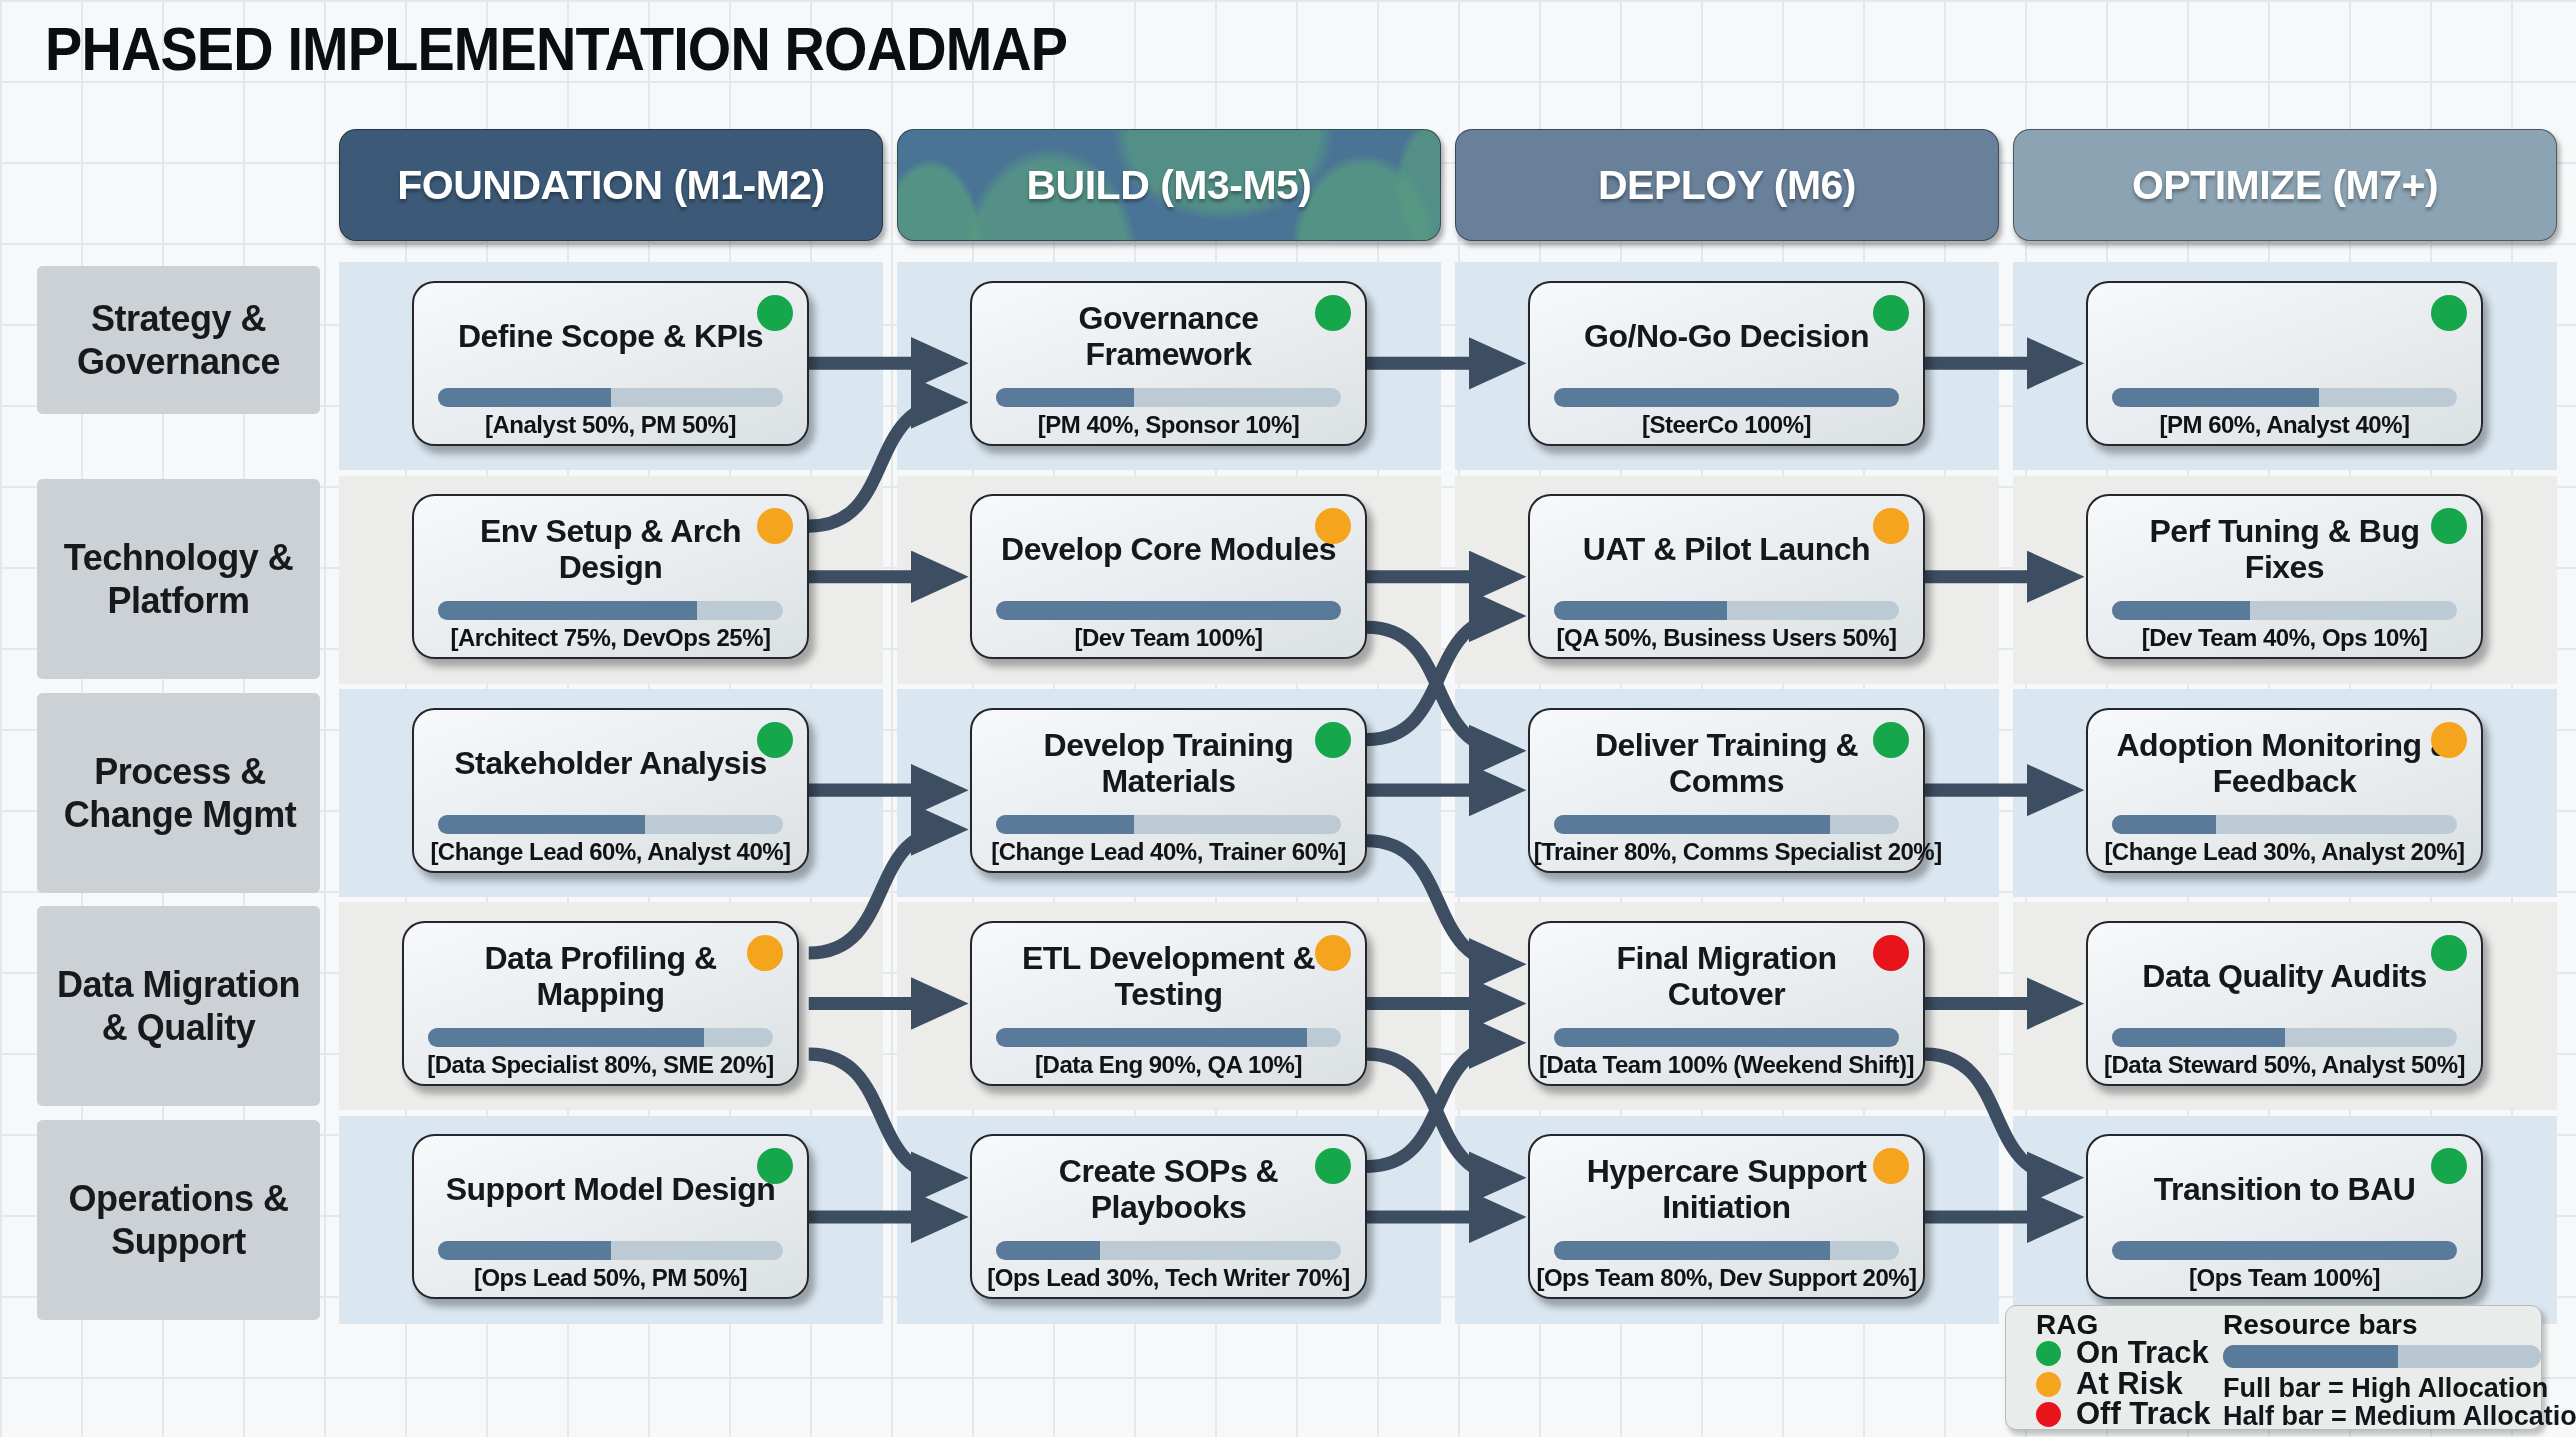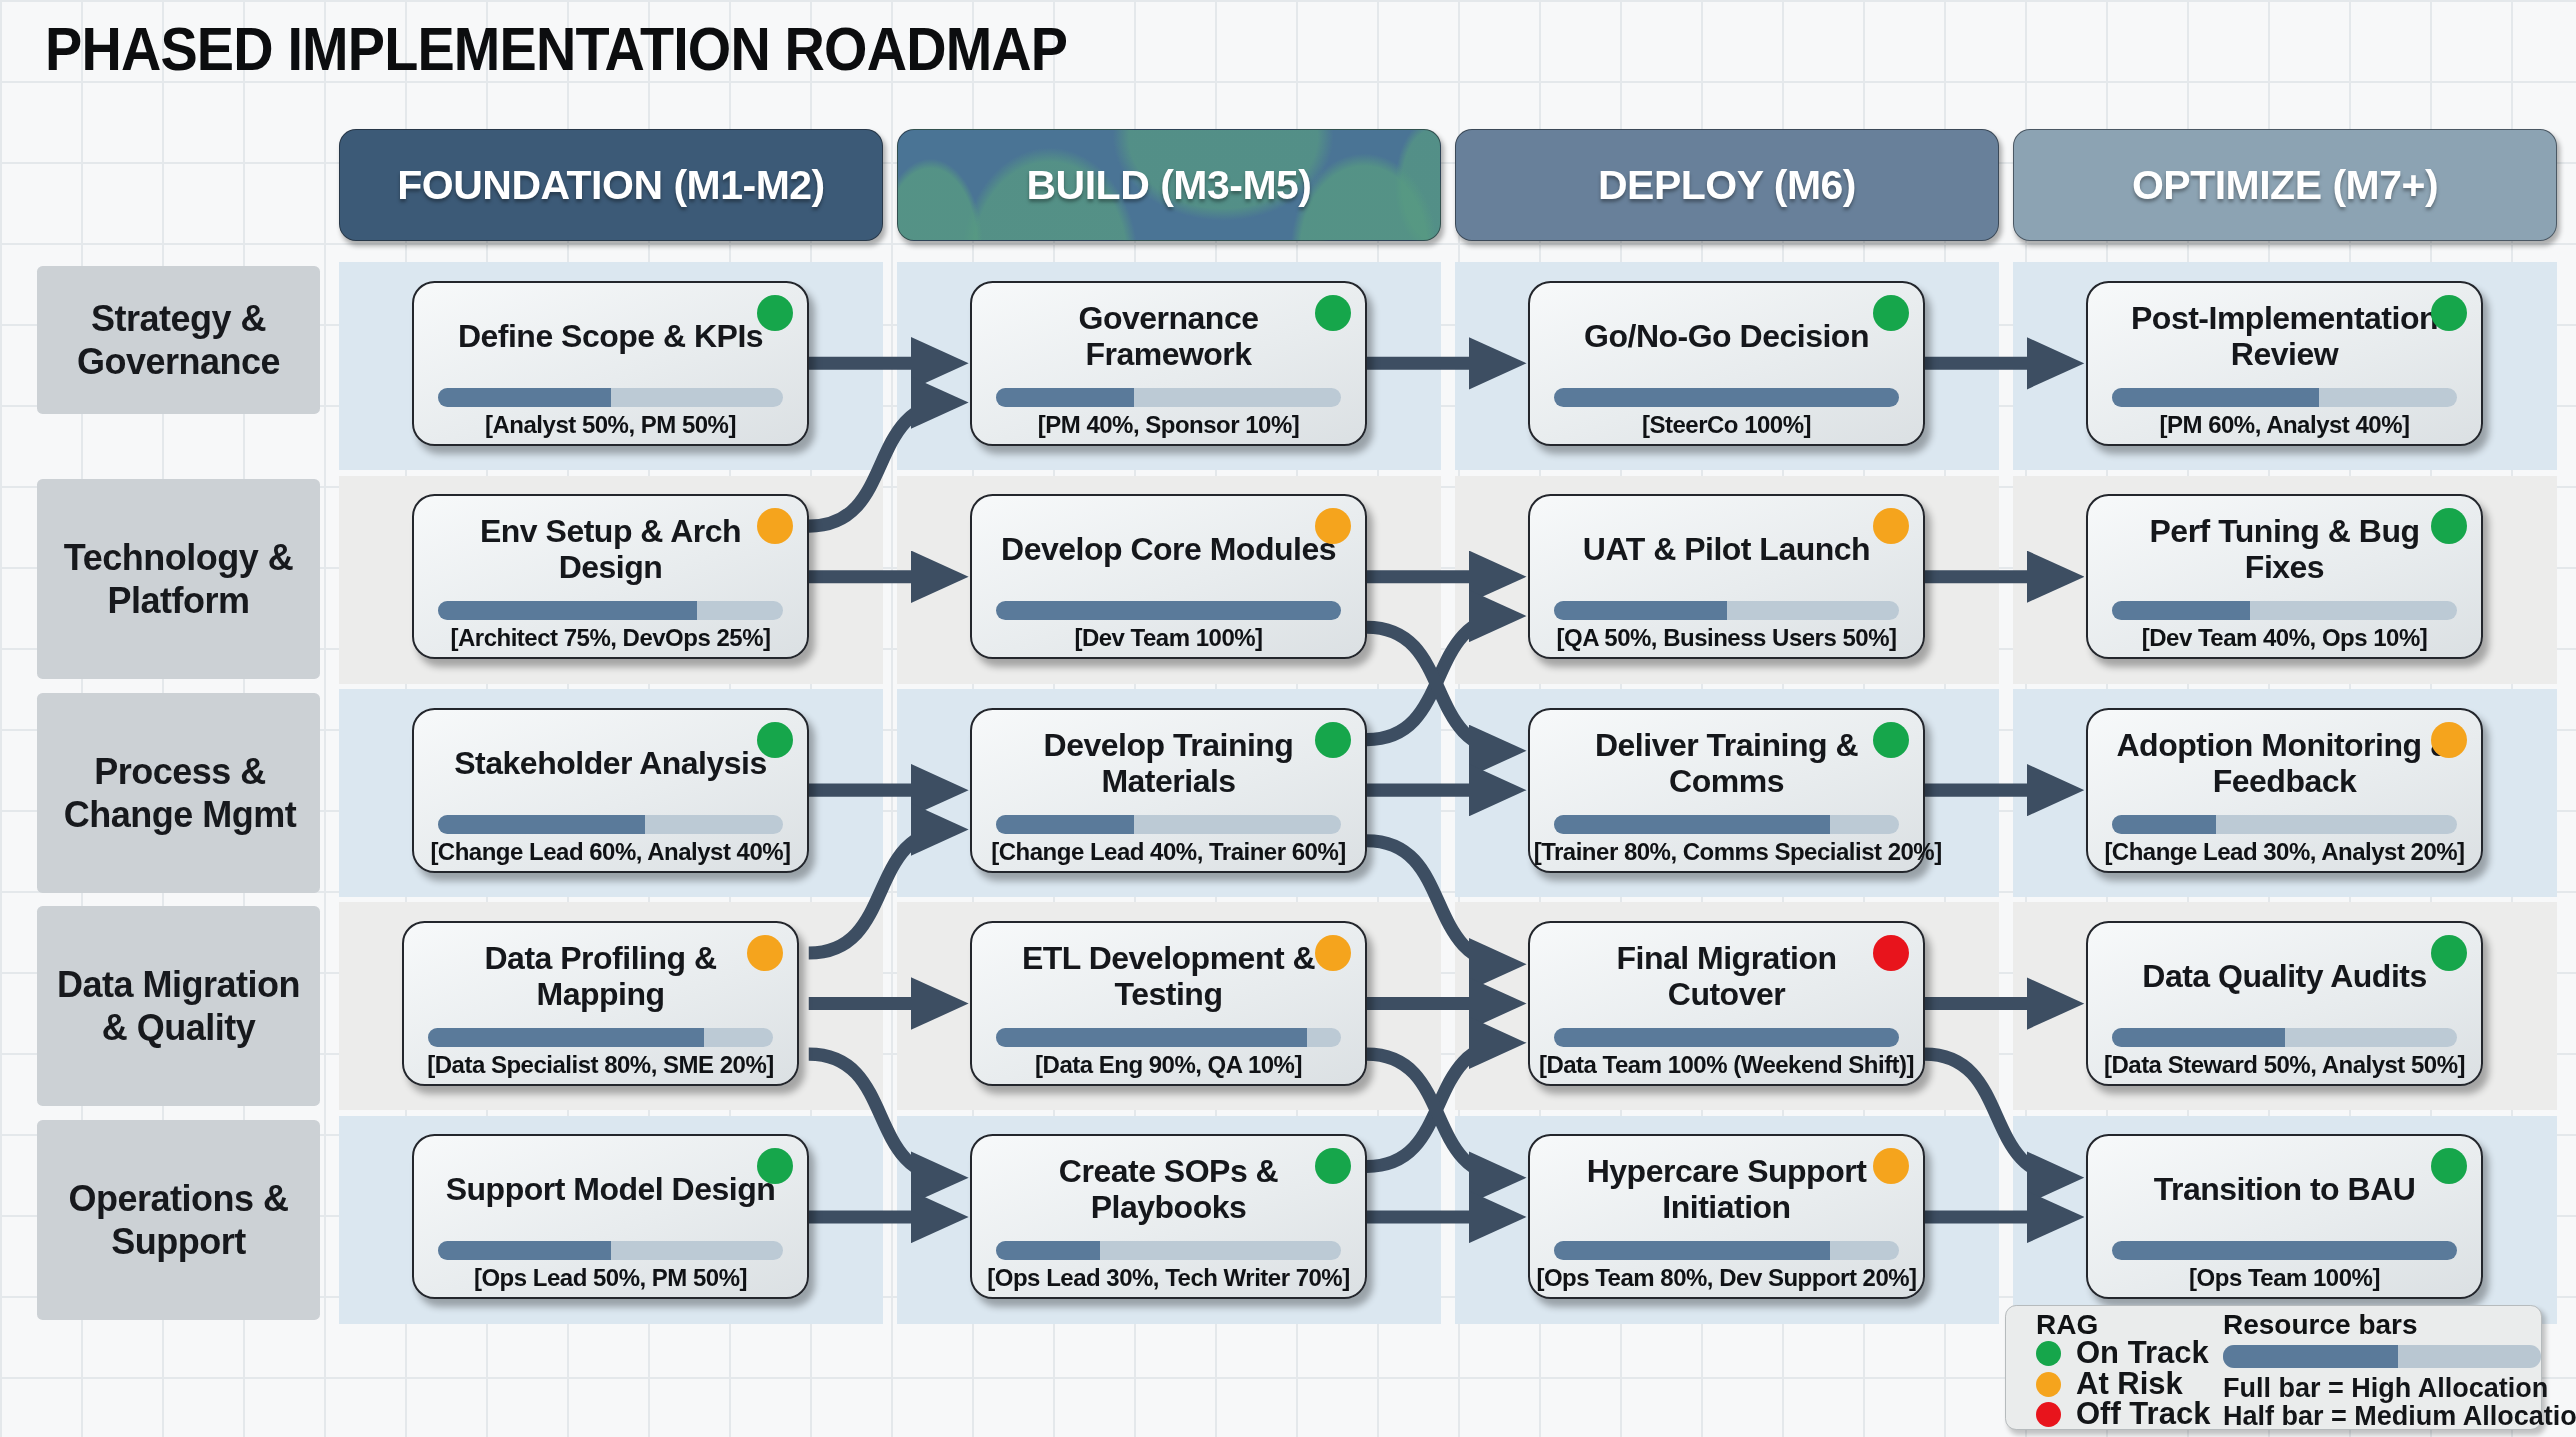--- a/index.html
+++ b/index.html
@@ -265,21 +265,20 @@
       </div>
       <div class="card" style="left: 1528px; top: 1134px;">
         <div class="card-title">Hypercare Support Initiation</div>
         <div class="status-dot" style="background: rgb(245, 164, 29);"></div>
         <div class="pbar">
           <div class="pbar-fill" style="width: 80%;"></div>
         </div>
         <div class="card-res">[Ops Team 80%, Dev Support 20%]</div>
       </div>
       <div class="card" style="left: 2086px; top: 281px;">
-        <div class="card-title">Post-Implementation Review</div>
         <div class="status-dot" style="background: rgb(22, 166, 75);"></div>
         <div class="pbar">
           <div class="pbar-fill" style="width: 60%;"></div>
         </div>
         <div class="card-res">[PM 60%, Analyst 40%]</div>
       </div>
       <div class="card" style="left: 2086px; top: 494px;">
         <div class="card-title">Perf Tuning &amp; Bug Fixes</div>
         <div class="status-dot" style="background: rgb(22, 166, 75);"></div>
         <div class="pbar">

